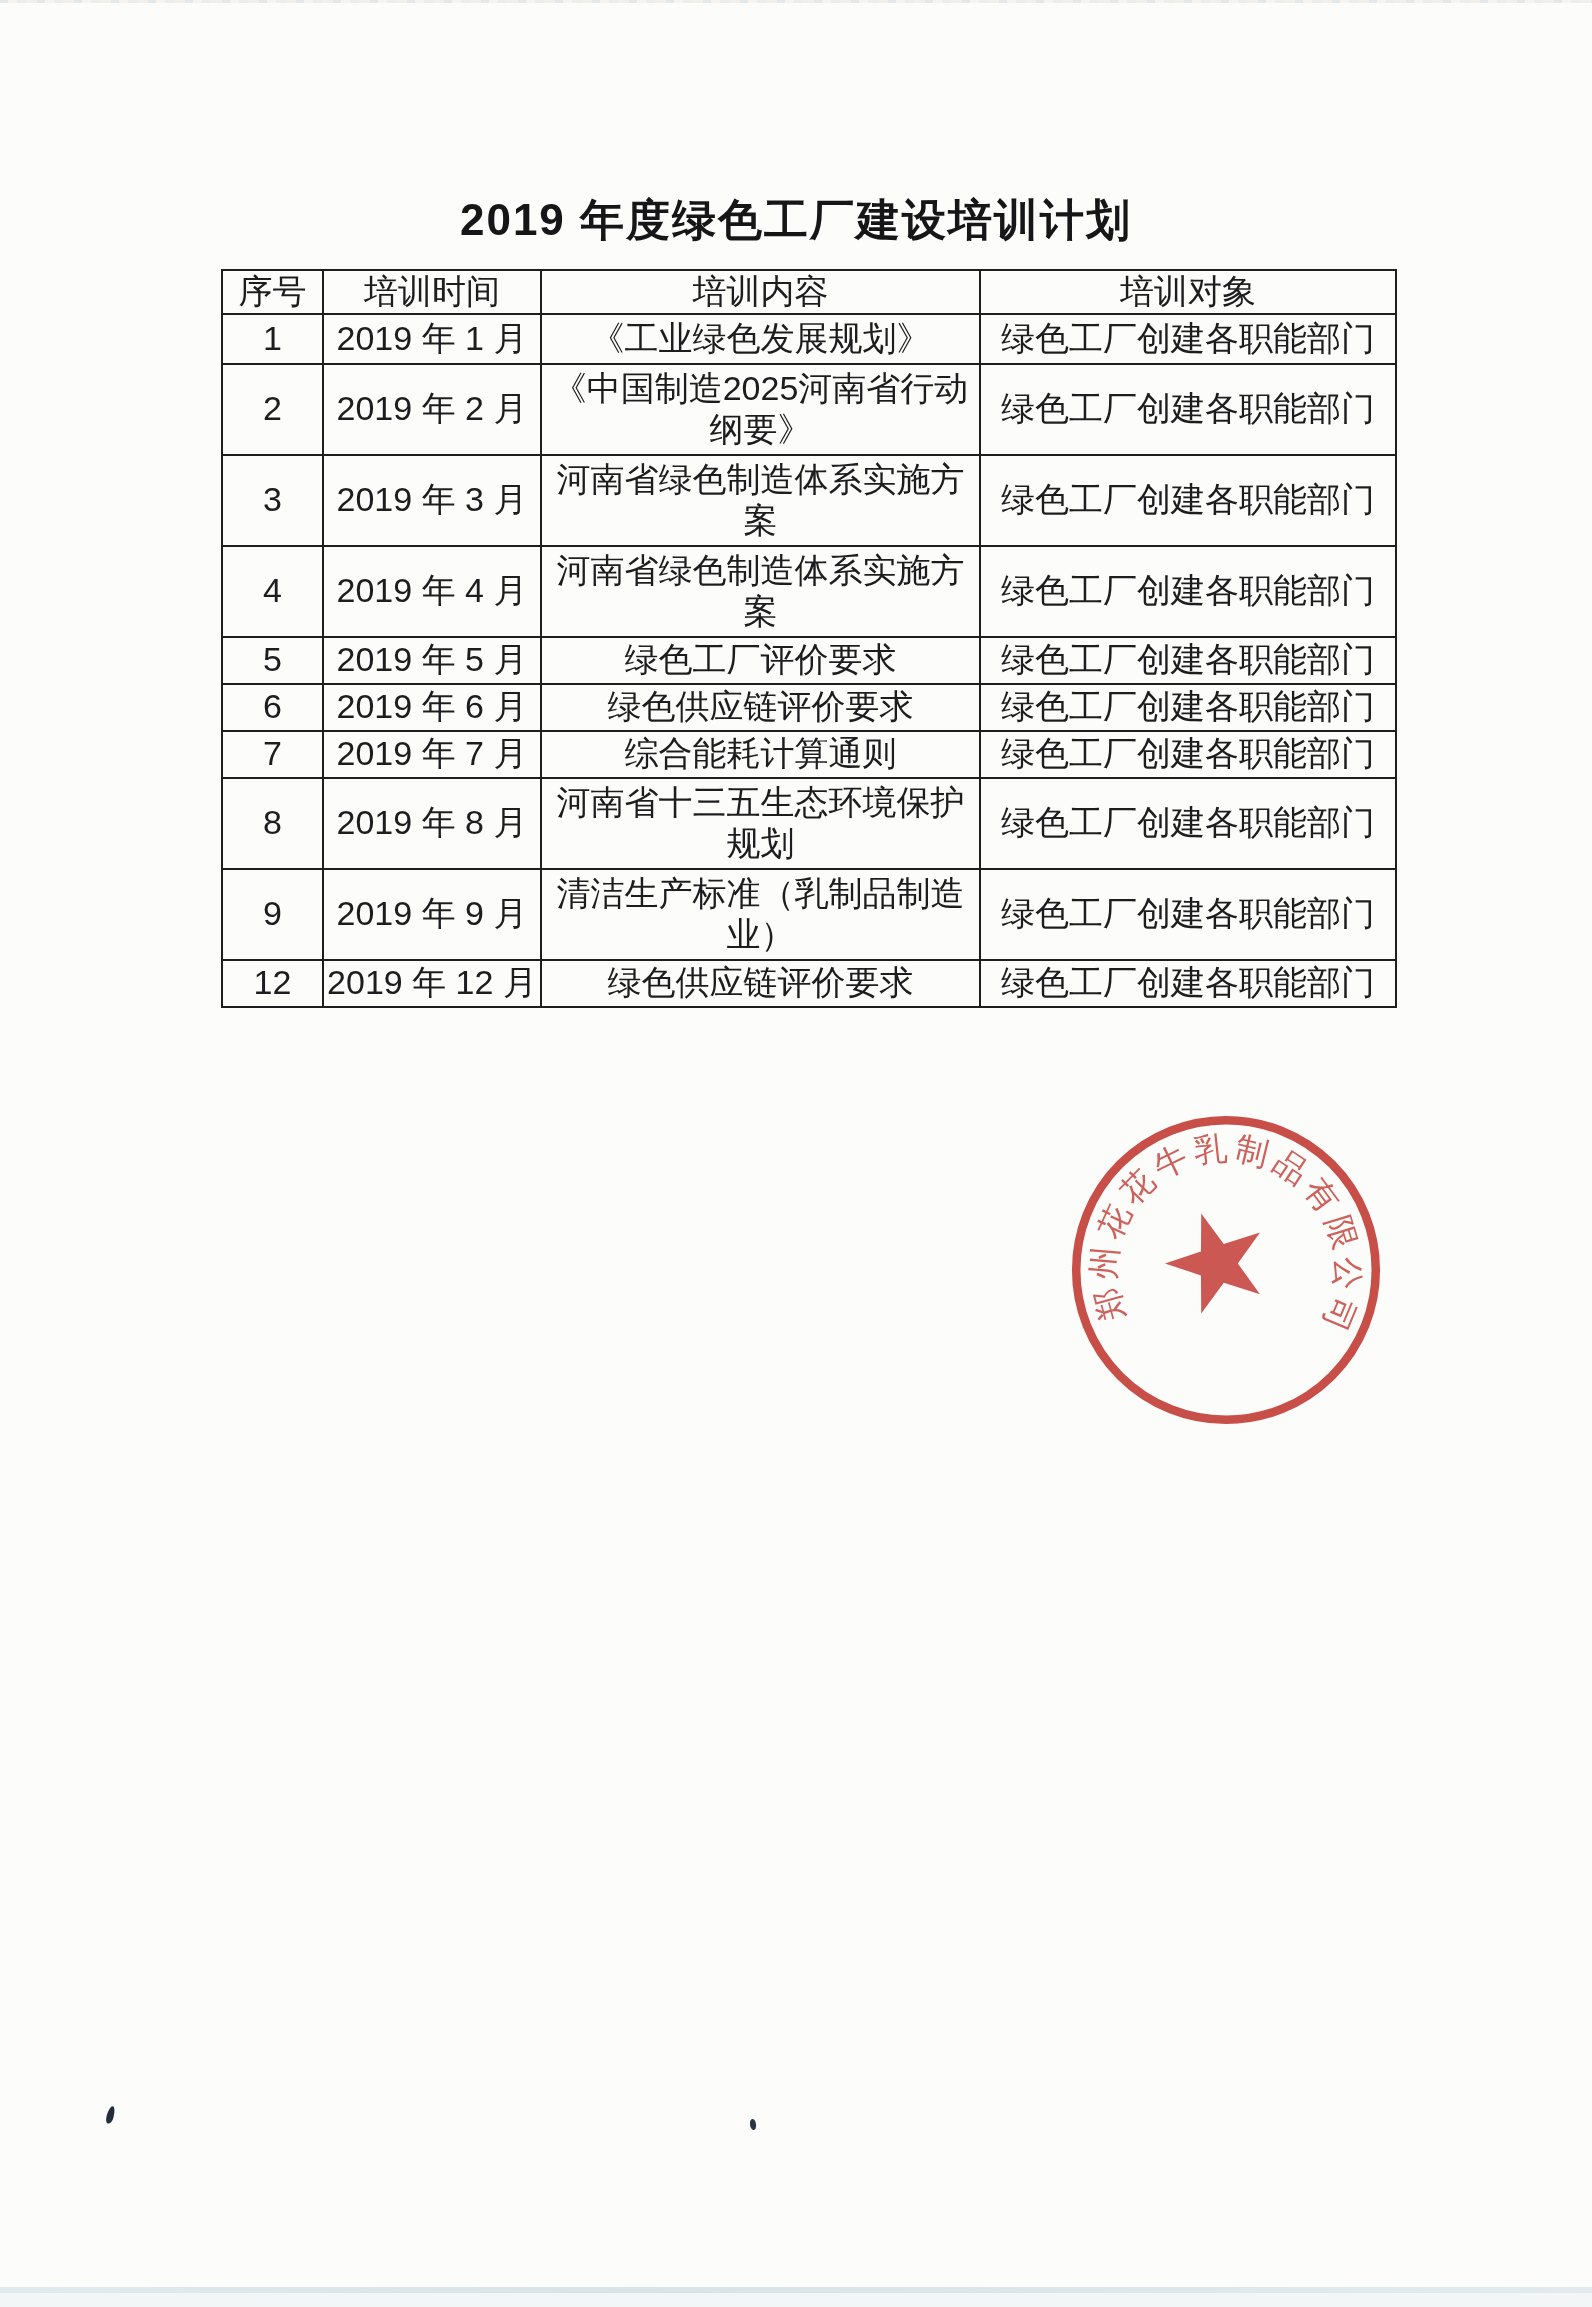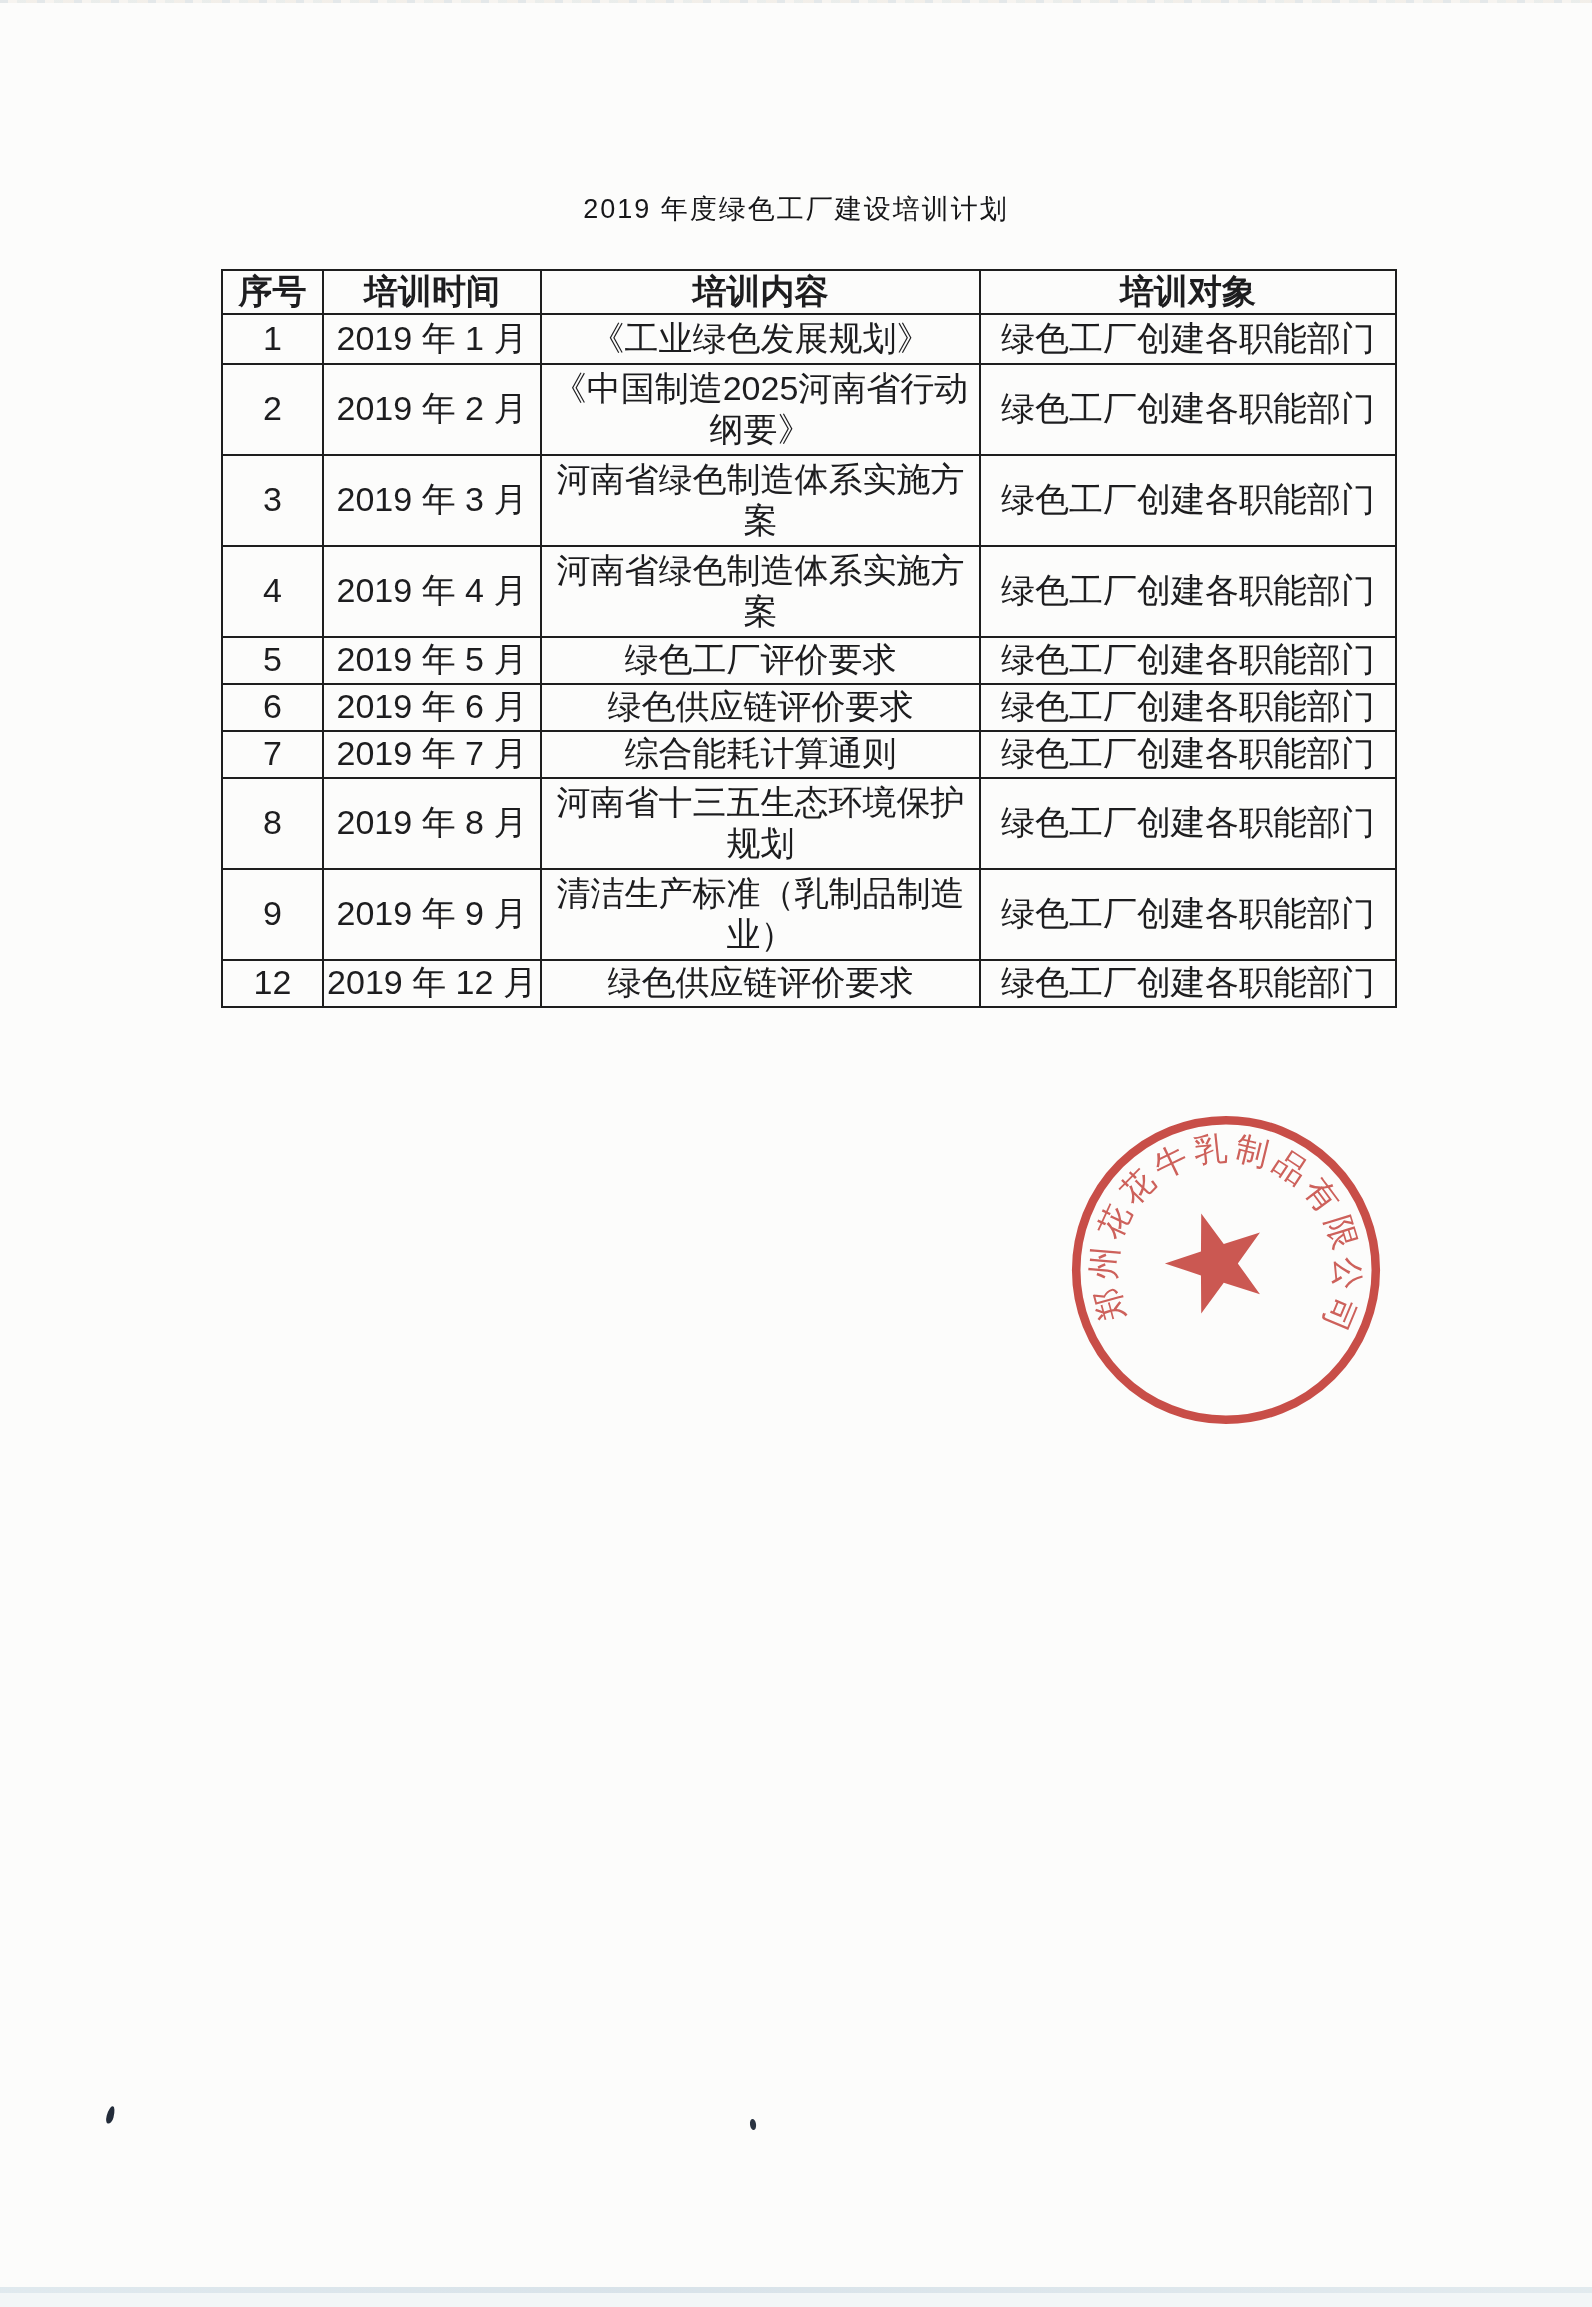--- a/index.html
+++ b/index.html
@@ -40,22 +40,22 @@
     opacity: .65;
   }
 
   .title {
     position: absolute;
     top: 191px;
     left: 0;
     width: 100%;
     margin: 0;
     text-align: center;
-    font-size: 27px;
-    font-weight: normal;
+    font-size: 44px;
+    font-weight: bold;
     letter-spacing: 2px;
     color: #161618;
   }
 
   table.plan {
     position: absolute;
     left: 221px;
     top: 269px;
     width: 1175px;
     border-collapse: collapse;
@@ -64,21 +64,21 @@
   table.plan th, table.plan td {
     border: 2.6px solid #1e1e1e;
     text-align: center;
     vertical-align: middle;
     font-size: 34px;
     line-height: 1.23;
     padding: 0 2.6px;
     overflow: hidden;
   }
   table.plan th {
-    font-weight: bold;
+    font-weight: normal;
     height: 39px;
   }
   tr.single td { height: 45px; }
   tr.first  td { height: 48px; }
   tr.double td { height: 89px; }
 
   .stamp {
     position: absolute;
     left: 1067px;
     top: 1111px;

